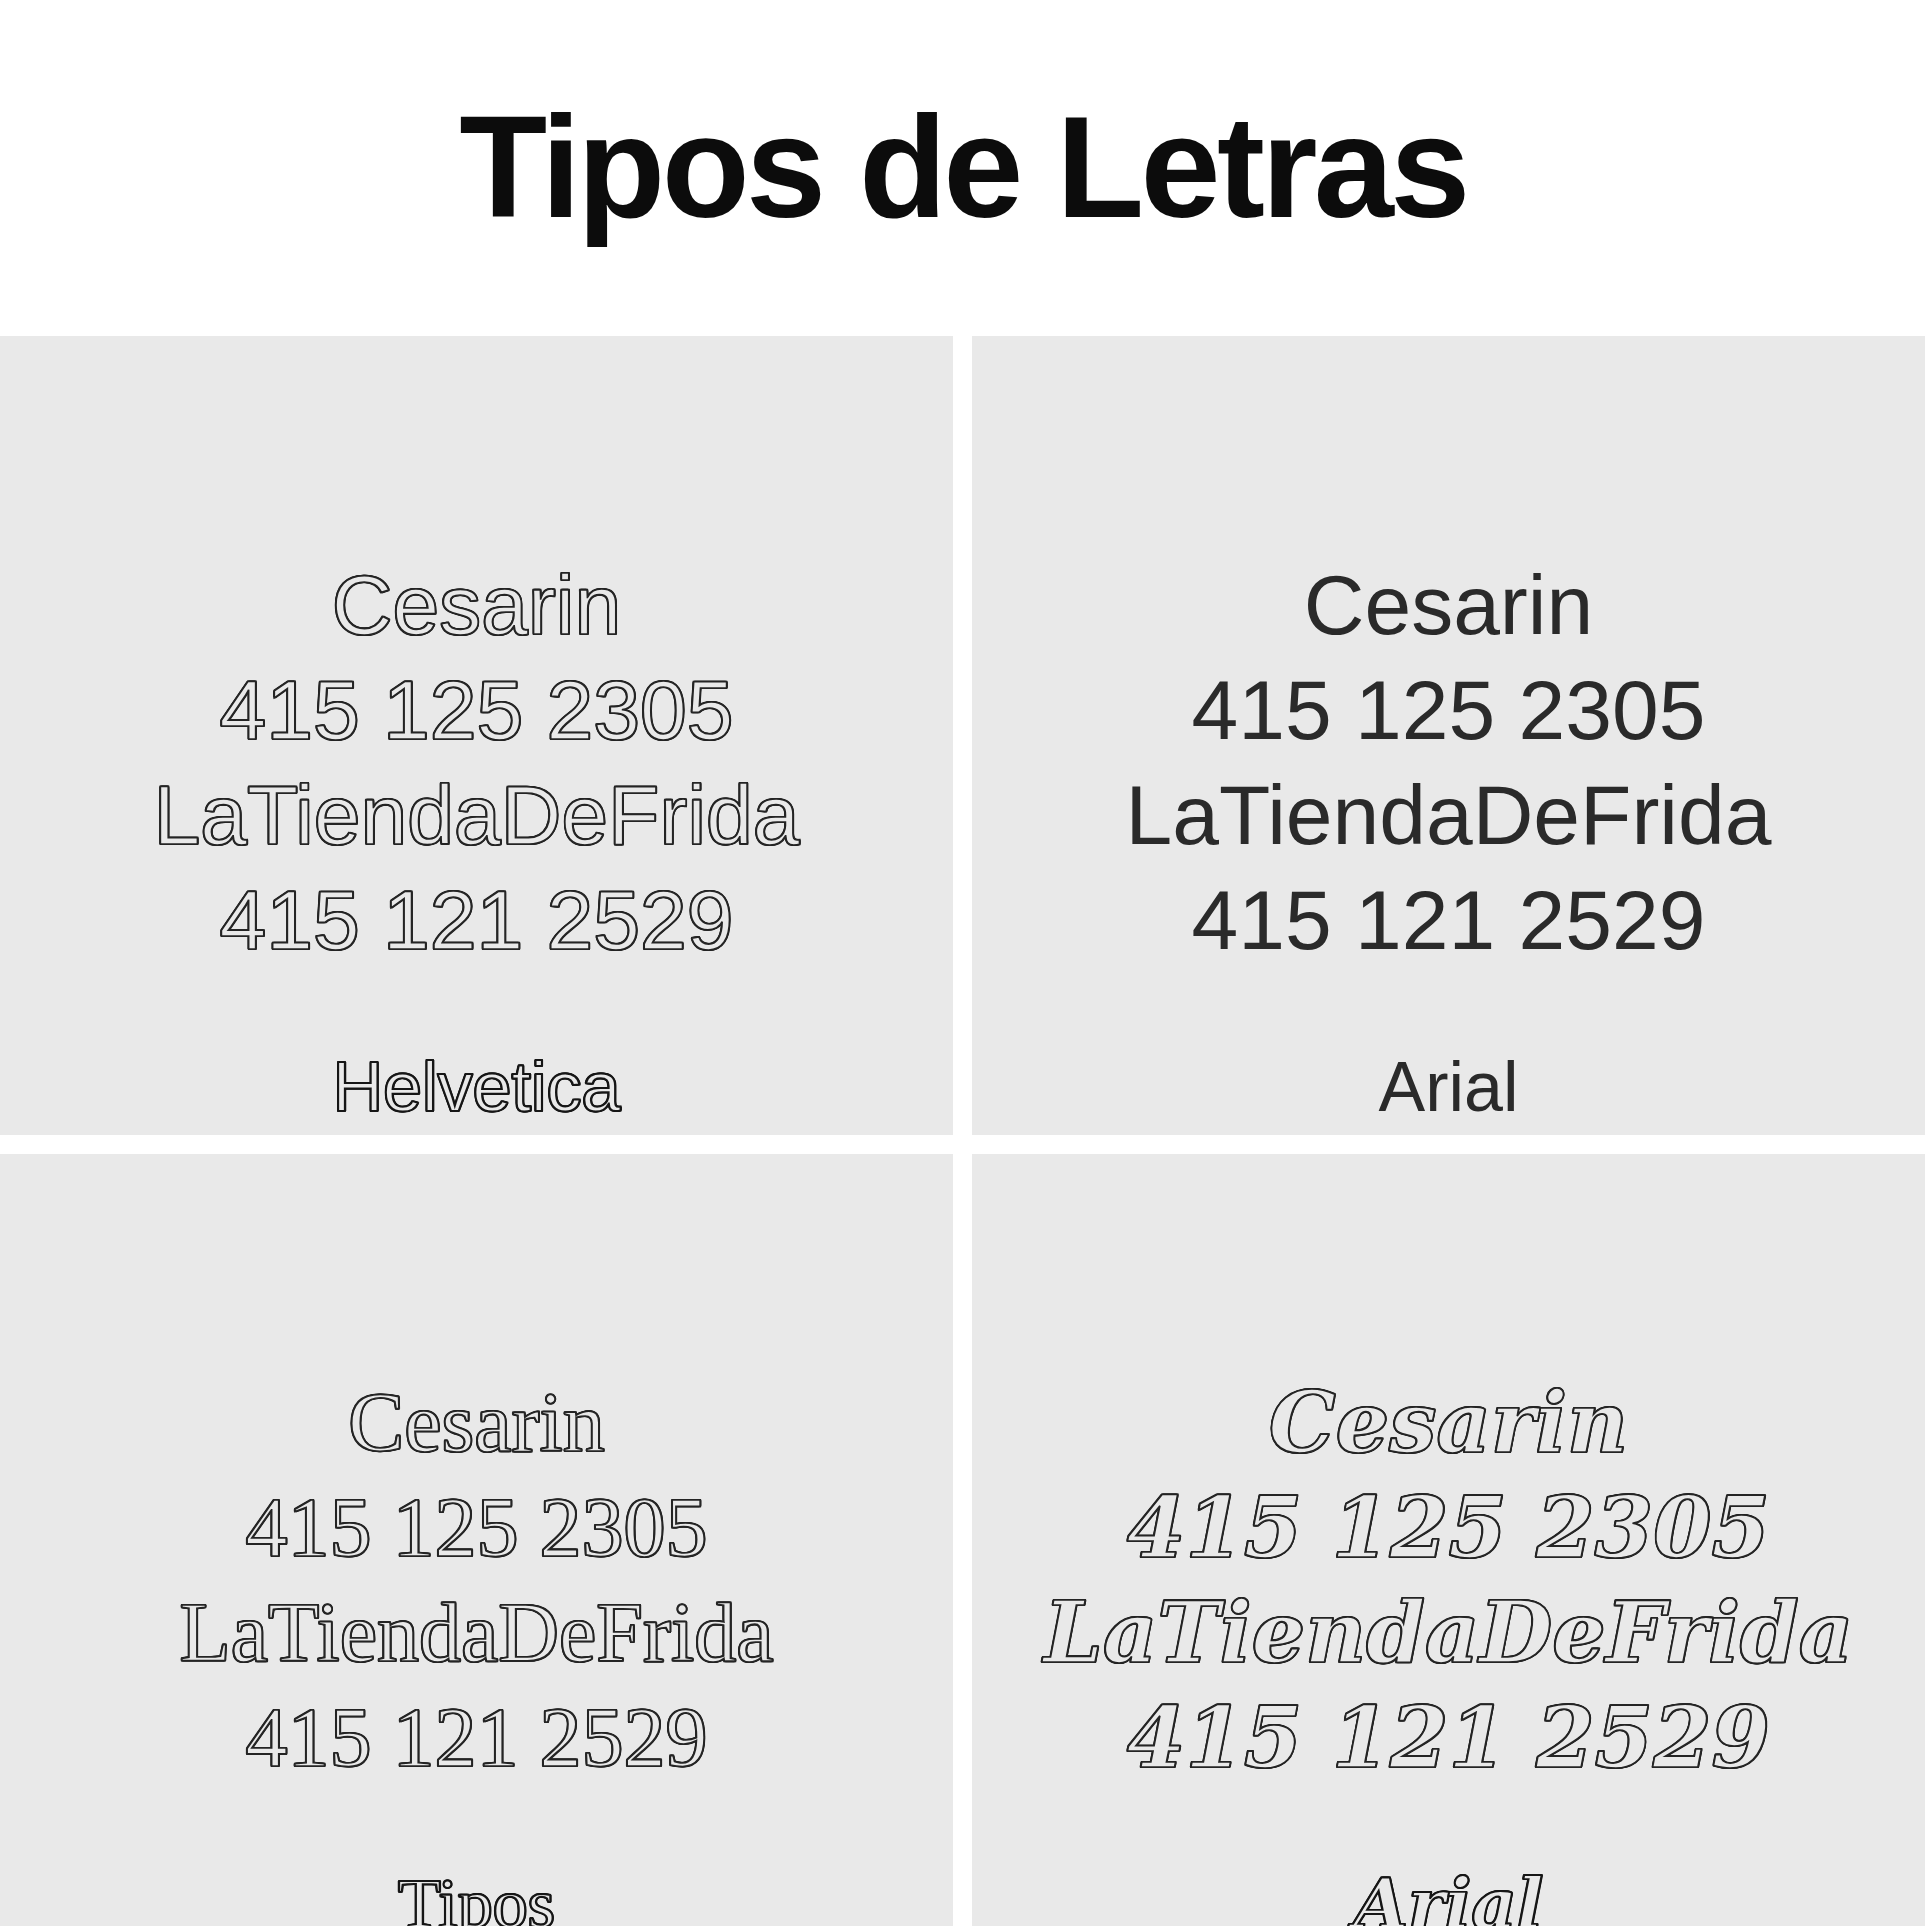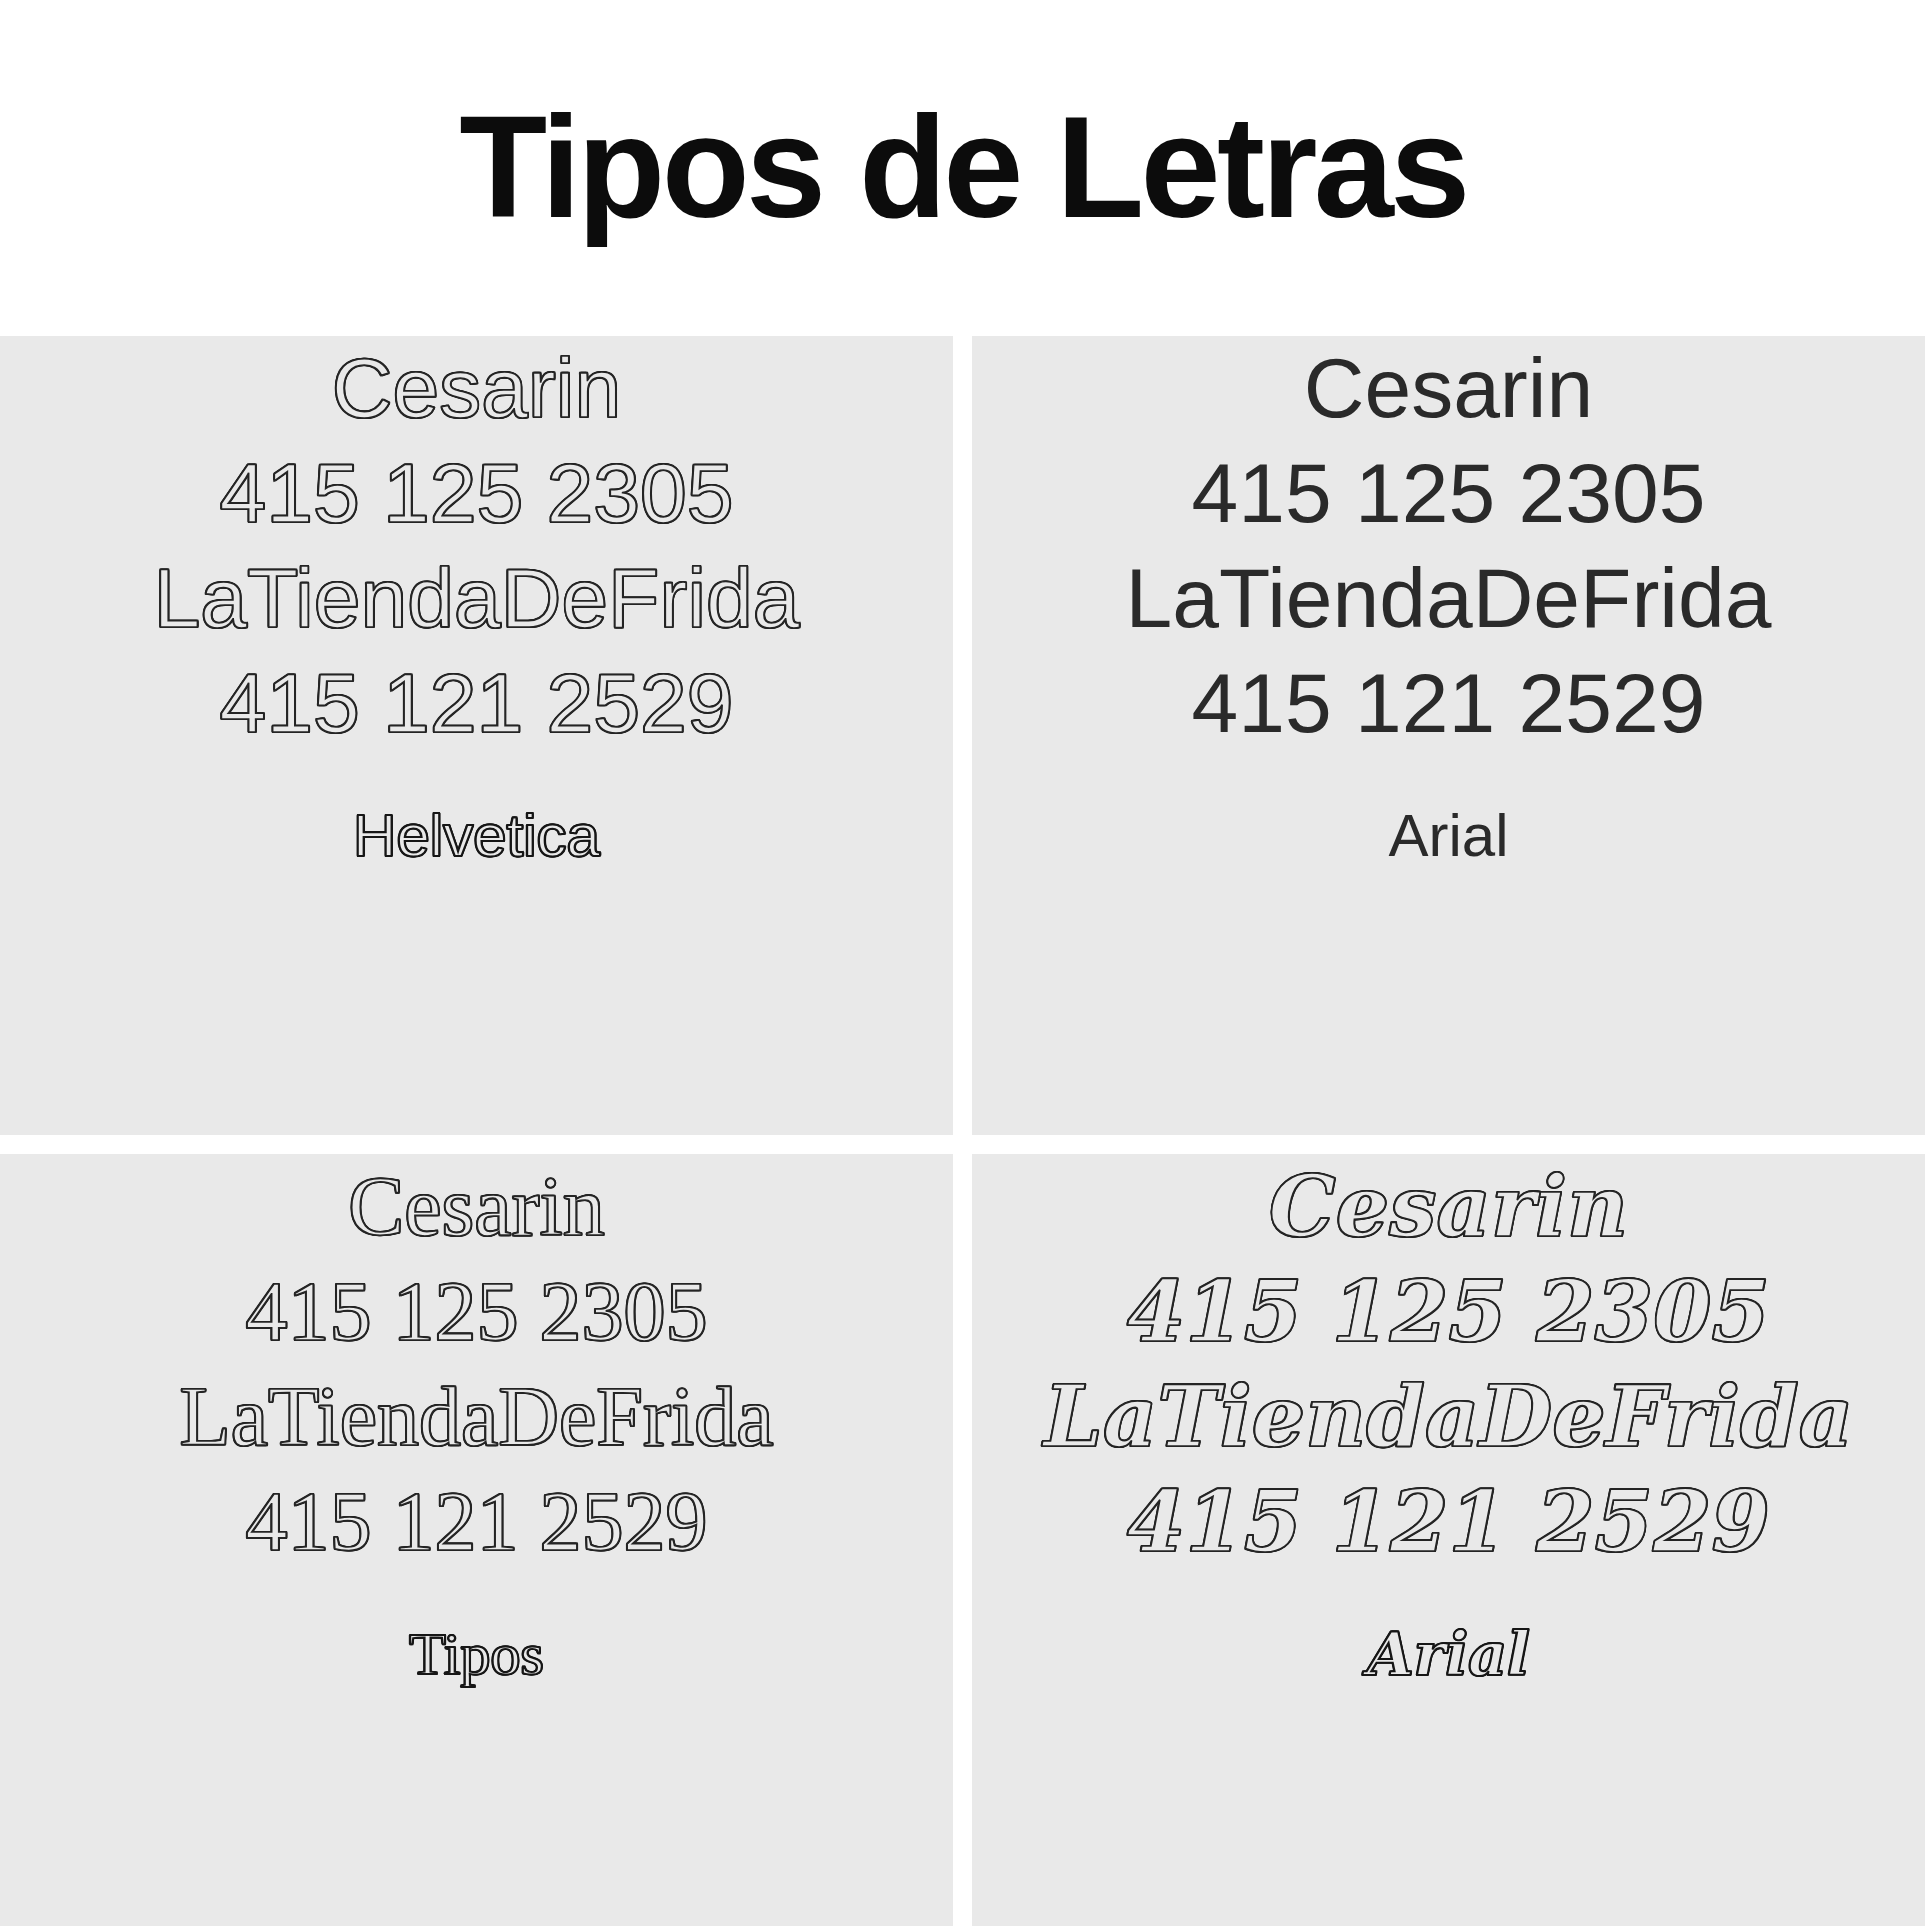--- a/index.html
+++ b/index.html
@@ -35,32 +35,32 @@
     grid-template-rows: 799px 798px;
     column-gap: 19px;
     row-gap: 19px;
     width: 1926px;
   }
   .panel {
     background: #e9e9e9;
     display: flex;
     flex-direction: column;
     align-items: center;
-    justify-content: flex-start;
+    justify-content: flex-end;
     text-align: center;
   }
   .sample-lines {
     font-size: 84px;
     line-height: 105px;
     white-space: nowrap;
   }
   .sample-line { display: block; }
   .font-label {
-    margin-top: 32px;
-    font-size: 60px;
+    margin-top: 66px;
+    font-size: 70px;
     line-height: 96px;
     white-space: nowrap;
   }
   
   .sans   { font-family: "Liberation Sans", sans-serif; }
   .serif  { font-family: "Liberation Serif", serif; }
   .script { font-family: "DejaVu Serif", serif; font-style: italic; font-weight: 700; }
   .solid  { color: #2a2a2a; }
   .outline {
     color: #e9e9e9;

